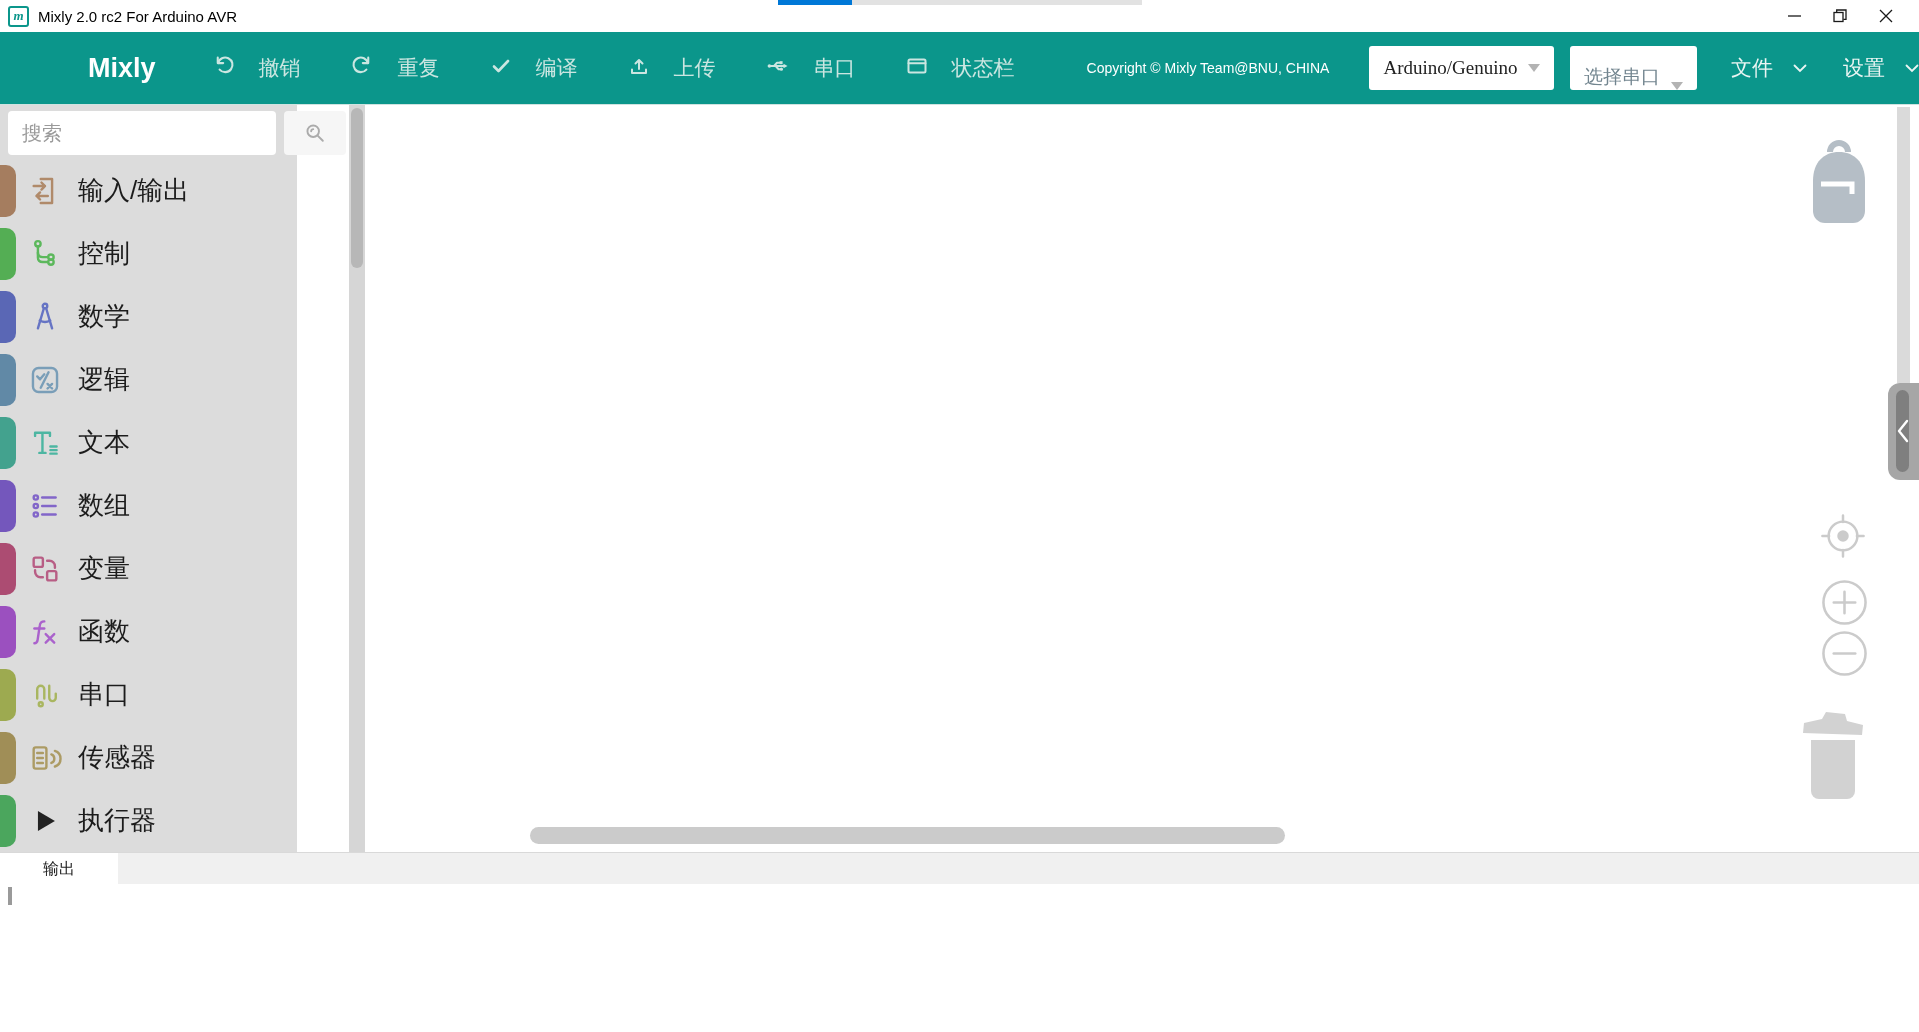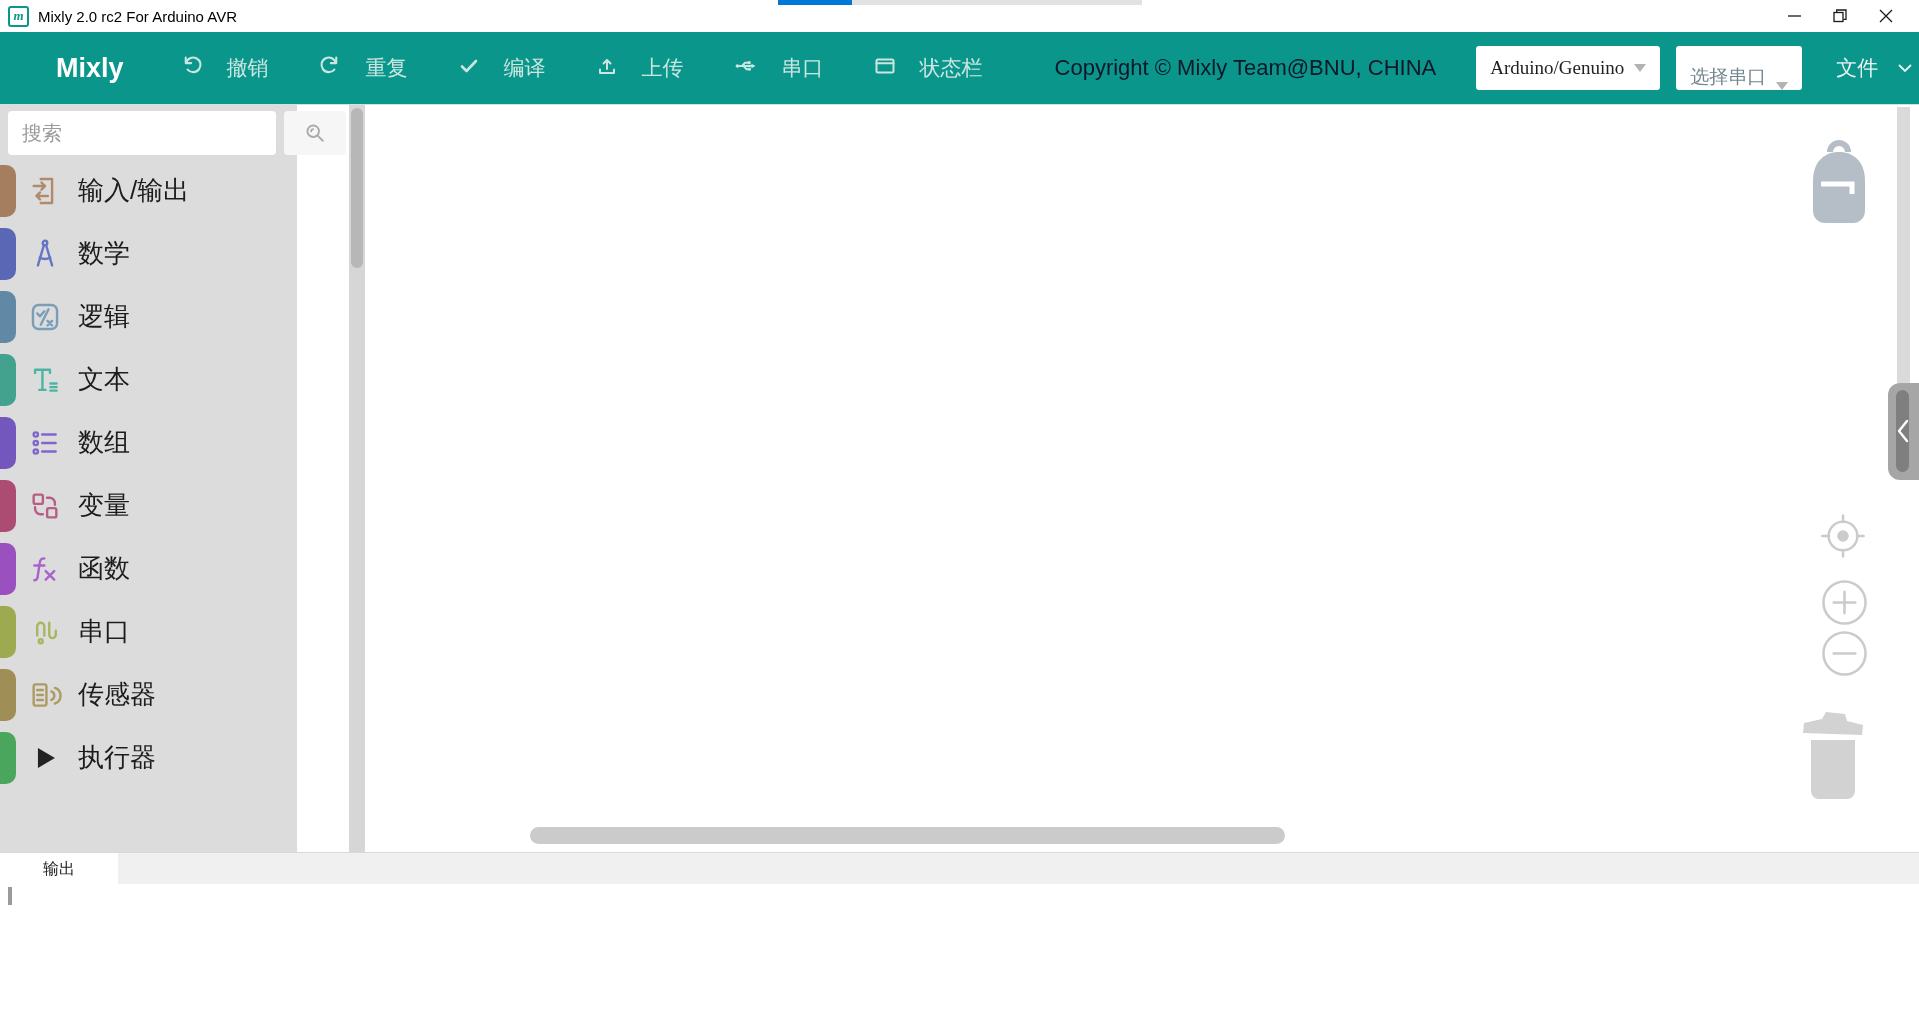--- a/index.html
+++ b/index.html
@@ -14,24 +14,24 @@
            display:flex;align-items:center;justify-content:center;background:#fff;}
   .apptitle{margin-left:9px;font-size:15px;color:#000;}
   .win-spacer{flex:1;}
   .winbtn{width:46px;height:32px;display:flex;align-items:center;justify-content:center;}
   .winbtn svg{stroke:#1a1a1a;stroke-width:1.3;fill:none;}
   .progress-strip{position:absolute;top:0;height:5px;}
 
   
   .toolbar{position:absolute;left:0;top:32px;width:100%;height:73px;background:#0B968B;
            display:flex;align-items:center;border-bottom:1px solid #cfe3e0;box-sizing:border-box;}
-  .brand{margin-left:56px;font-size:27px;font-weight:bold;color:#fff;}
+  .brand{margin-left:88px;font-size:27px;font-weight:bold;color:#fff;}
   .tbtn{margin-left:50px;display:flex;align-items:center;gap:24px;color:#cbe6e1;font-size:21px;white-space:nowrap;}
   .tbtn svg{stroke:#cbe6e1;stroke-width:2;fill:none;stroke-linecap:round;stroke-linejoin:round;}
-  .copyright{margin-left:72px;color:#0f172a;font-size:22px;white-space:nowrap;}
+  .copyright{margin-left:72px;color:#ffffff;font-size:14px;white-space:nowrap;}
   .selectbox{height:44px;background:#fff;border-radius:3px;display:flex;align-items:center;
              padding:0 14px;box-sizing:border-box;white-space:nowrap;}
   .selectbox.board{margin-left:40px;width:224px;font-family:Liberation Serif, serif;}
   .selectbox.port{margin-left:16px;width:152px;align-items:flex-end;}
   .selval{font-size:19px;color:#222;flex:1;}
   .selval.muted{color:#72858f;}
   .downtri{width:0;height:0;border-left:6px solid transparent;border-right:6px solid transparent;
            border-top:8px solid #b3b3b3;margin-left:10px;}
   .menu{display:flex;align-items:center;gap:20px;color:#eaf5f3;font-size:21px;white-space:nowrap;}
   .menu.m1{margin-left:34px;}
@@ -219,20 +219,33 @@
         <span class="cico" style="color: rgb(176, 138, 106);">
           <svg viewBox="0 0 24 24">
             <path d="M9 3.5h8v17H9"></path>
             <path d="M4 8.5h8M9.5 6 12 8.5 9.5 11"></path>
             <path d="M14 15.5H6M8.5 13 6 15.5 8.5 18"></path>
           </svg>
         </span>
         <span class="clab">输入/输出</span>
       </div>
 
+      <div class="cat">
+        <span class="cbar" style="background: rgb(84, 174, 84);"></span>
+        <span class="cico" style="color: rgb(92, 184, 92);">
+          <svg viewBox="0 0 24 24">
+            <circle cx="7" cy="4.8" r="1.9"></circle>
+            <path d="M7 6.7v4.3c0 2.2 1.4 3.2 3.4 3.2h3.4"></path>
+            <circle cx="16.2" cy="14.2" r="1.9"></circle>
+            <path d="M7 11v3.5c0 2.2 1.4 3.2 3.4 3.2h3.4"></path>
+            <circle cx="16.2" cy="17.7" r="1.9"></circle>
+          </svg>
+        </span>
+        <span class="clab">控制</span>
+      </div>
 
       <div class="cat">
         <span class="cbar" style="background: rgb(90, 103, 181);"></span>
         <span class="cico" style="color: rgb(102, 116, 196);">
           <svg viewBox="0 0 24 24">
             <circle cx="12" cy="4.3" r="1.6"></circle>
             <path d="M11.2 5.8 7 20M12.8 5.8 17 20"></path>
             <path d="M8.3 14.5a7.5 7.5 0 0 0 7.4 0"></path>
           </svg>
         </span>

